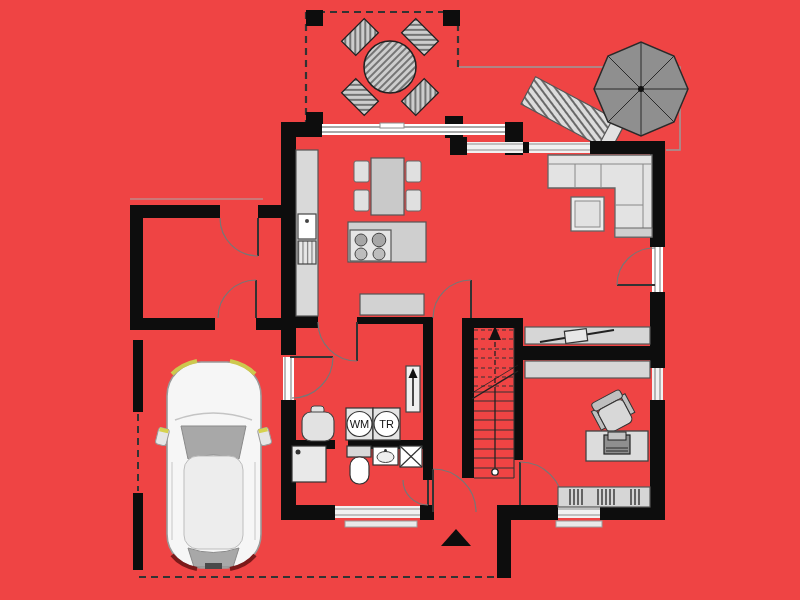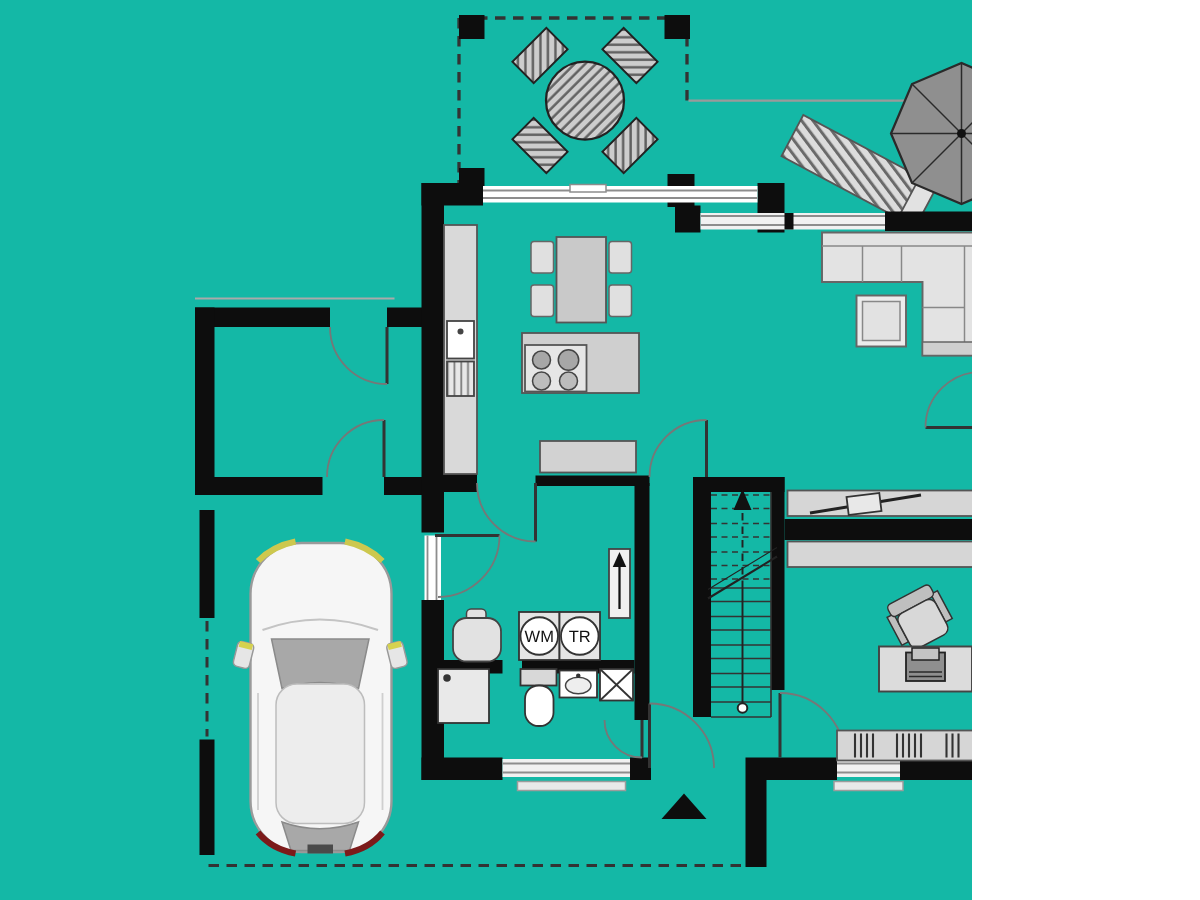--- a/index.html
+++ b/index.html
@@ -1,16 +1,16 @@
 <!DOCTYPE html>
 <html><head>
 <meta charset="utf-8">
 <style>
   html,body{margin:0;padding:0;background:#ffffff;}
-  #stage{position:relative;width:648px;height:600px;background:#14b8a6;overflow:hidden;
+  #stage{position:relative;width:800px;height:600px;background:#ef4444;overflow:hidden;
          font-family:"Liberation Sans", sans-serif;}
   svg{position:absolute;left:0;top:0;}
   text{font-family:"Liberation Sans", sans-serif;}
 </style>
 </head>
 <body>
 
 <div id="stage">
 <svg width="800" height="600" viewBox="0 0 800 600">
   <defs>

